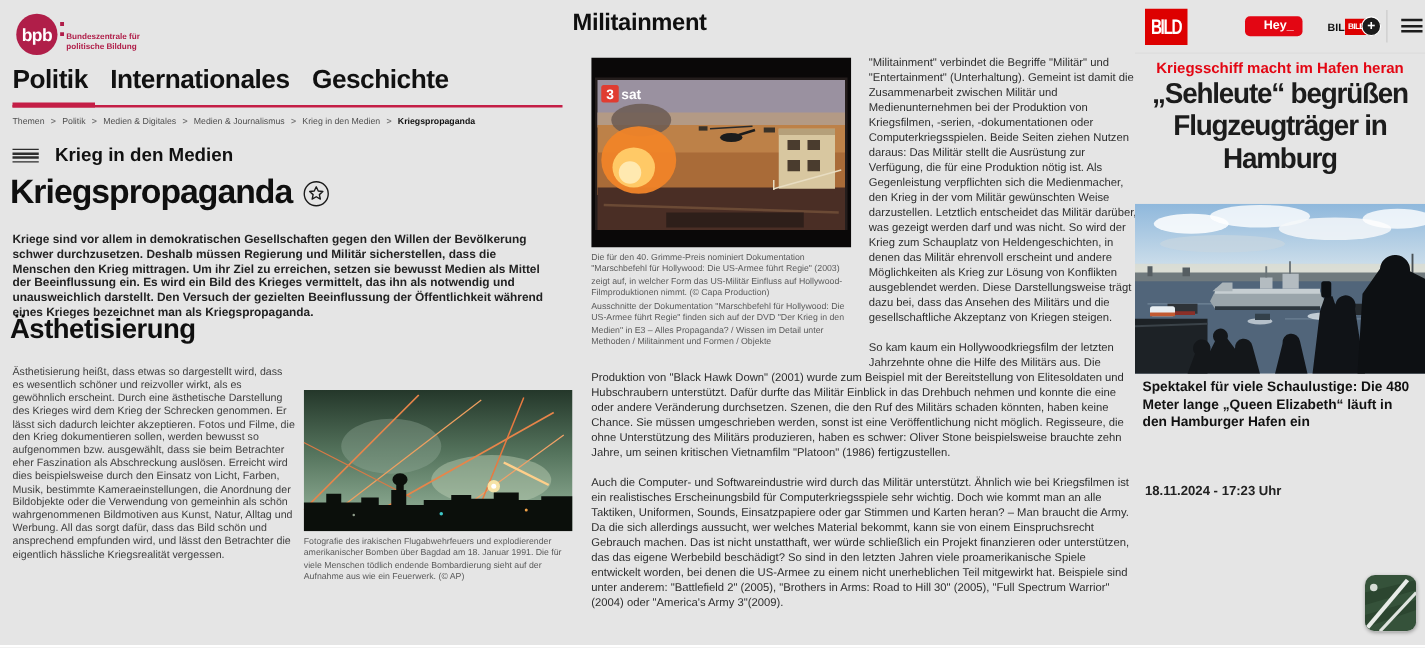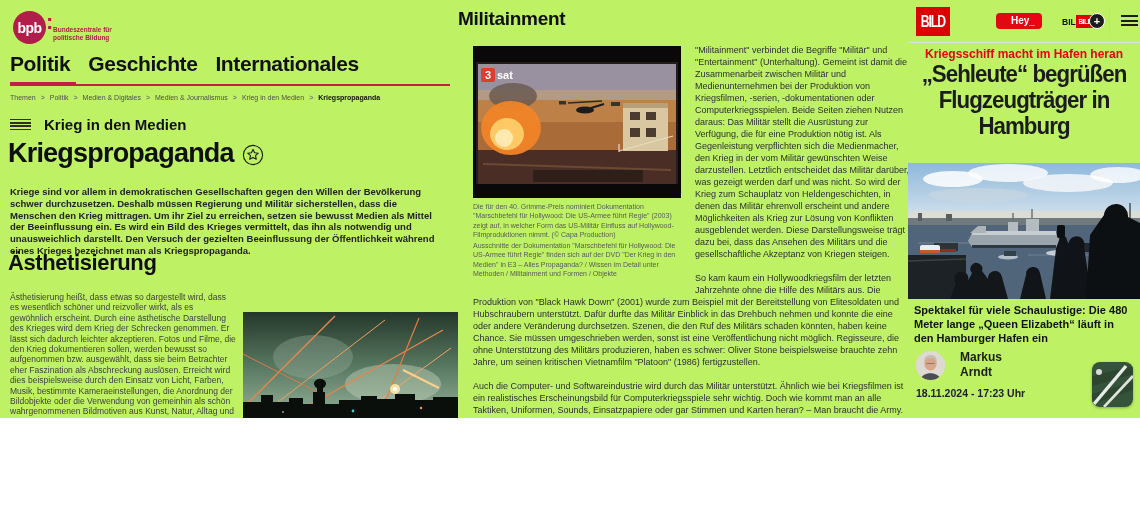--- a/index.html
+++ b/index.html
@@ -1,16 +1,16 @@
 <!DOCTYPE html>
 <html><head>
 <meta charset="utf-8">
 <style>
   html,body{margin:0;padding:0;background:#fff;}
-  #stage{position:relative;width:1140px;height:418px;background:#bef264;overflow:hidden;
+  #stage{position:relative;width:1140px;height:516px;background:#e5e5e5;overflow:hidden;
          font-family:"Liberation Sans",sans-serif;color:#1a1a1a;}
   .abs{position:absolute;}
 
   
   #bpb{left:0;top:0;width:458px;height:518px;}
   #bpb-logo-circle{left:13px;top:11px;width:33px;height:33px;border-radius:50%;background:#b01e49;
     display:flex;align-items:center;justify-content:center;color:#fff;font-weight:700;font-size:14px;letter-spacing:-0.5px;}
   #bpb-logo-colon{left:46px;top:9px;font-size:22px;font-weight:700;color:#b01e49;}
   #bpb-logo-sub{left:53px;top:26px;width:62px;font-size:6.5px;line-height:1.25;color:#b01e49;font-weight:700;}
   #bpb-nav{left:10px;top:52px;display:flex;gap:18px;font-size:21px;font-weight:700;letter-spacing:-0.4px;color:#111;}
@@ -79,22 +79,22 @@
 
   <div id="bpb" class="abs">
     <div id="bpb-logo-circle" class="abs">
       <span>bpb</span>
     </div>
     <div id="bpb-logo-colon" class="abs">:</div>
     <div id="bpb-logo-sub" class="abs">Bundeszentrale für politische Bildung</div>
 
     <nav id="bpb-nav" class="abs">
       <span class="nav-item">Politik</span>
+      <span class="nav-item">Internationales</span>
       <span class="nav-item">Geschichte</span>
-      <span class="nav-item">Internationales</span>
     </nav>
     <div id="bpb-nav-rule" class="abs"></div>
     <div id="bpb-nav-active" class="abs"></div>
 
     <div id="bpb-crumbs" class="abs">
       <span>Themen</span>
       <span class="sep">&gt;</span>
       <span>Politik</span>
       <span class="sep">&gt;</span>
       <span>Medien &amp; Digitales</span>
@@ -274,35 +274,20 @@
         <path d="M42,136 L48,120 A7,7 0 1 1 60,118 L64,110 A6,6 0 1 1 74,108 L80,116 A7,7 0 1 1 94,114 L100,136 Z" fill="#14171a"></path>
         <path d="M112,136 L118,112 A7,7 0 1 1 132,110 L138,136 Z" fill="#111418"></path>
         <path d="M142,136 L148,86 L152,74 L158,74 L162,86 A8,8 0 1 1 176,84 L184,136 Z" fill="#101317"></path>
         <rect x="149" y="62" width="8" height="13" rx="2" fill="#0c0f12"></rect>
         <path d="M178,136 L182,72 L196,52 A12,12 0 1 1 220,54 L232,60 L232,136 Z" fill="#0d1013"></path>
       </svg>
     </div>
 
     <div id="bild-caption" class="abs">Spektakel für viele Schaulustige: Die 480 Meter lange „Queen Elizabeth“ läuft in den Hamburger Hafen ein</div>
 
-    <div id="bild-author" class="abs">
-      <span class="avatar">
-        <svg width="29" height="29" viewBox="0 0 29 29">
-          <rect width="29" height="29" fill="#ded9d2"></rect>
-          <path d="M4,29 C6,20 23,20 25,29 Z" fill="#4a4e52"></path>
-          <ellipse cx="14.5" cy="12.5" rx="6.2" ry="7" fill="#d9a68c"></ellipse>
-          <path d="M8.3,11 A6.4,5.4 0 0 1 20.7,11 L20.7,8.5 A6.4,6 0 0 0 8.3,8.5 Z" fill="#c3beb5"></path>
-          <line x1="10.5" y1="12.5" x2="18.5" y2="12.5" stroke="#8a7a6d" stroke-width="1"></line>
-        </svg>
-      </span>
-      <span class="aname">
-        <div>Markus</div>
-        <div>Arndt</div>
-      </span>
-    </div>
     <div id="bild-date" class="abs">18.11.2024 - 17:23 Uhr</div>
   </div>
 
   <div id="corner-thumb" class="abs">
     <svg width="41" height="45" viewBox="0 0 41 45">
       <rect width="41" height="45" fill="#35523a"></rect>
       <path d="M0,14 L41,4 L41,12 L0,24 Z" fill="#2c4630"></path>
       <path d="M0,32 L41,20 L41,28 L0,42 Z" fill="#2c4630"></path>
       <line x1="2" y1="42" x2="34" y2="4" stroke="#e8ece8" stroke-width="3.4"></line>
       <line x1="12" y1="45" x2="41" y2="14" stroke="#dfe4df" stroke-width="2.6"></line>

